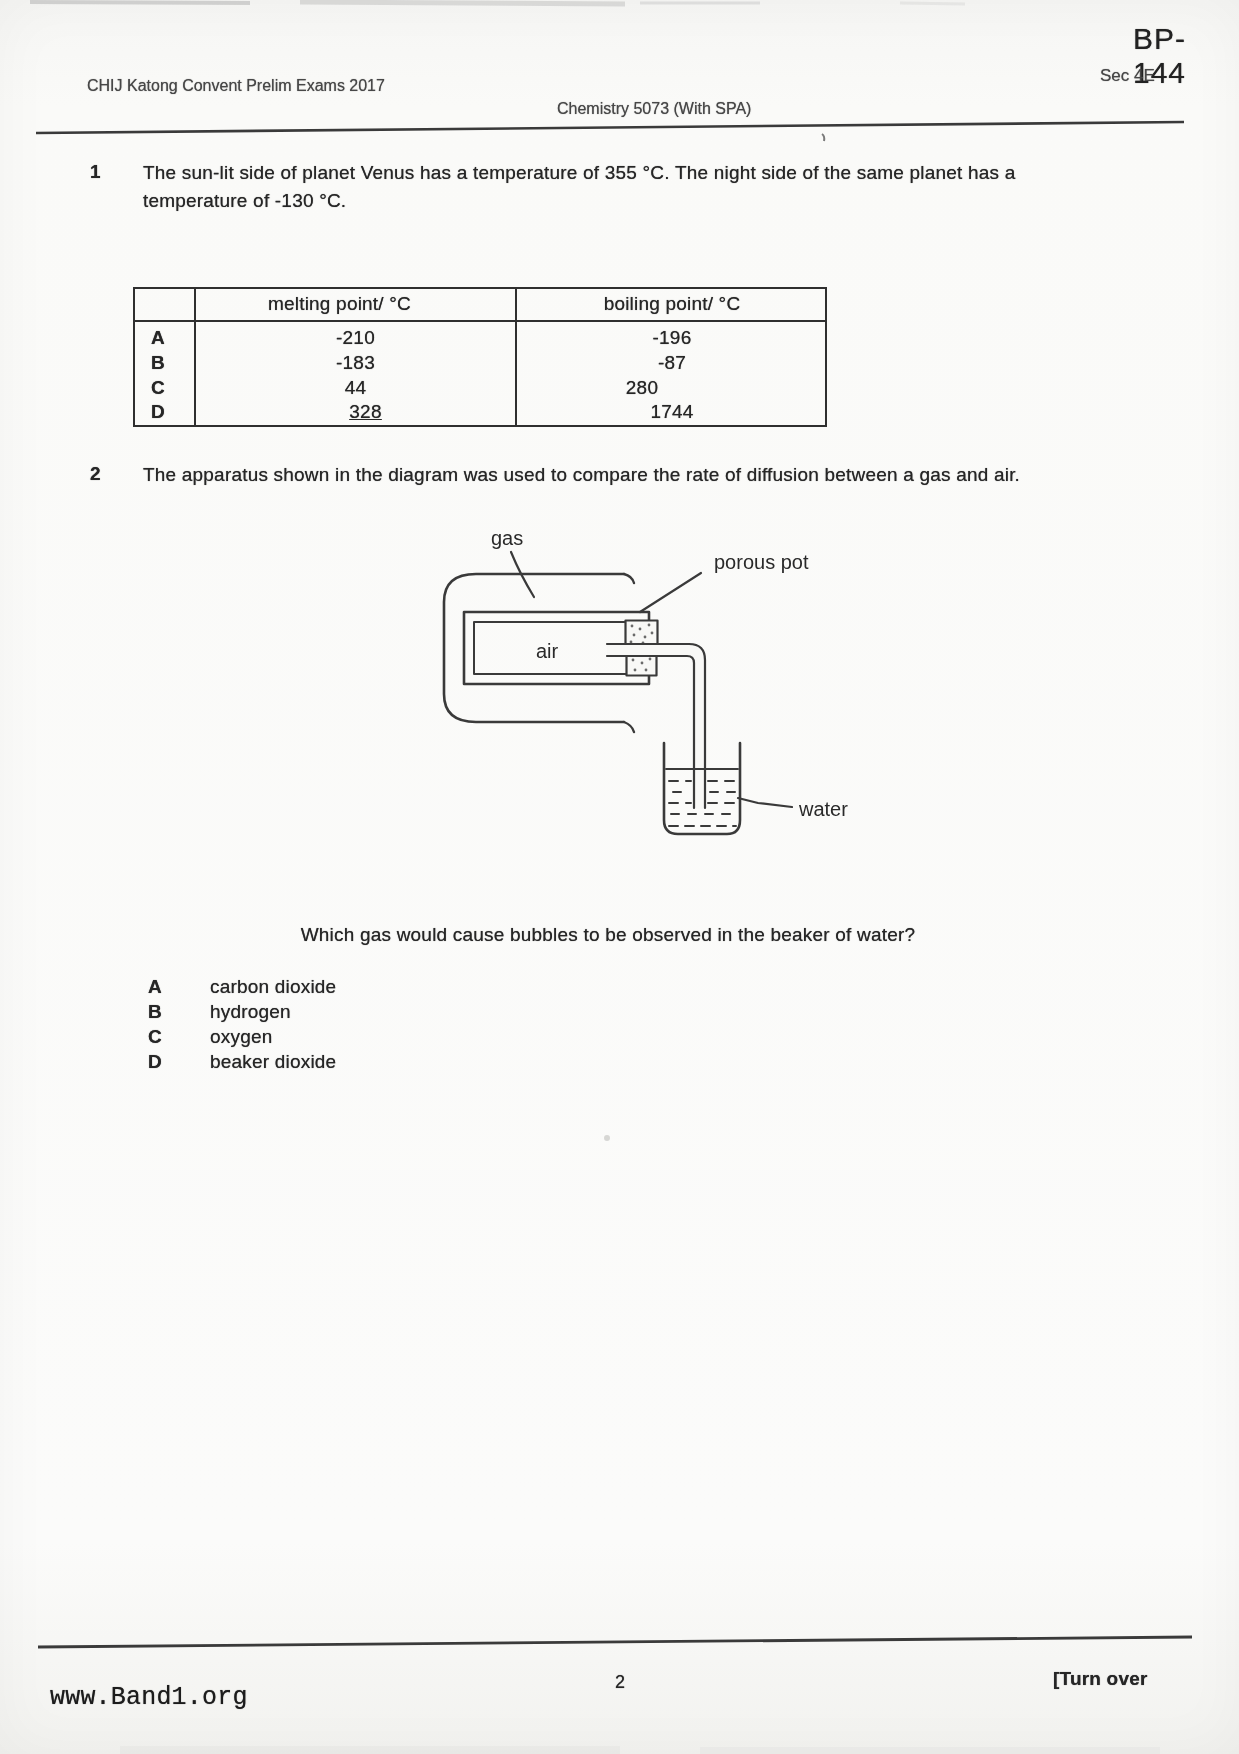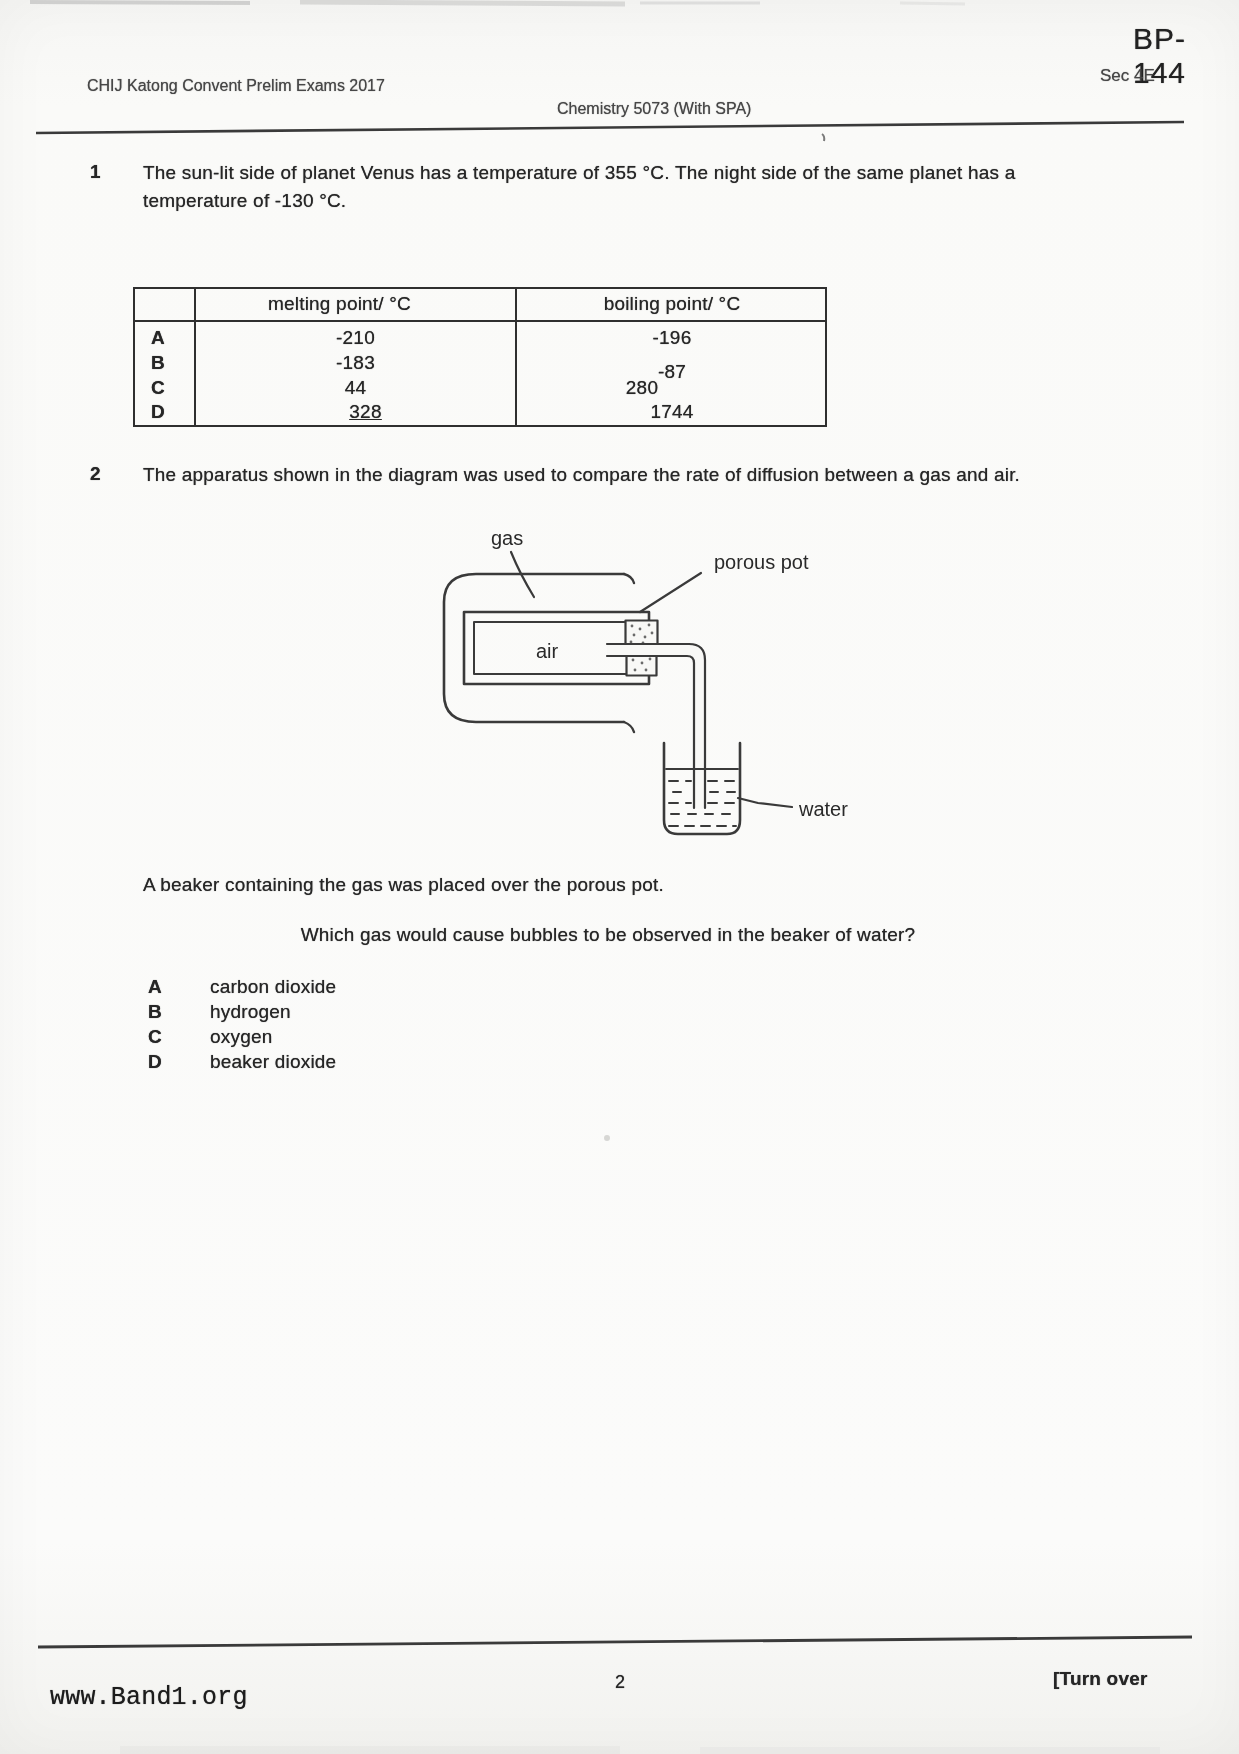--- a/index.html
+++ b/index.html
@@ -73,21 +73,21 @@
 
     <div class="tcell t" style="left:61px;width:287px;top:4px;">melting point/ °C</div>
     <div class="tcell t" style="left:382px;width:310px;top:4px;">boiling point/ °C</div>
 
     <div class="tlabel t" style="top:38px;">A</div>
     <div class="tcell t" style="left:61px;width:319px;top:38px;">-210</div>
     <div class="tcell t" style="left:382px;width:310px;top:38px;">-196</div>
 
     <div class="tlabel t" style="top:63px;">B</div>
     <div class="tcell t" style="left:61px;width:319px;top:63px;">-183</div>
-    <div class="tcell t" style="left:382px;width:310px;top:63px;margin-top:9px;">-87</div>
+    <div class="tcell t" style="left:382px;width:310px;top:63px;">-87</div>
 
     <div class="tlabel t" style="top:88px;">C</div>
     <div class="tcell t" style="left:61px;width:319px;top:88px;">44</div>
     <div class="tcell t" style="left:382px;width:250px;top:88px;">280</div>
 
     <div class="tlabel t" style="top:112px;">D</div>
     <div class="tcell t" style="left:71px;width:319px;top:112px;text-decoration:underline;">328</div>
     <div class="tcell t" style="left:382px;width:310px;top:112px;">1744</div>
   </div>
 
@@ -142,21 +142,20 @@
     <path d="M511 552 Q520 574 534 597" stroke="#3a3a3a" stroke-width="2.2"></path>
     <path d="M701 573 L640 612" stroke="#3a3a3a" stroke-width="2.2"></path>
     <path d="M792 807 L758 803 L738 798" stroke="#3a3a3a" stroke-width="2.2"></path>
 
     <text x="491" y="545" font-size="20" fill="#2a2a2a" stroke="none">gas</text>
     <text x="714" y="569" font-size="20" fill="#2a2a2a" stroke="none">porous pot</text>
     <text x="536" y="658" font-size="20" fill="#2a2a2a" stroke="none">air</text>
     <text x="799" y="816" font-size="20" fill="#2a2a2a" stroke="none">water</text>
   </svg>
 
-  <div class="abs t body-txt" style="left:143px;top:871px;width:930px;">A beaker containing the gas was placed over the porous pot.</div>
   <div class="abs t body-txt" style="left:143px;top:921px;width:930px;text-align:center;">Which gas would cause bubbles to be observed in the beaker of water?</div>
 
   <div class="abs" style="left:0;top:976px;width:100%;height:24px;">
     <span class="opt-letter t">A</span>
     <span class="opt-text t">carbon dioxide</span>
   </div>
   <div class="abs" style="left:0;top:1001px;width:100%;height:24px;">
     <span class="opt-letter t">B</span>
     <span class="opt-text t">hydrogen</span>
   </div>

